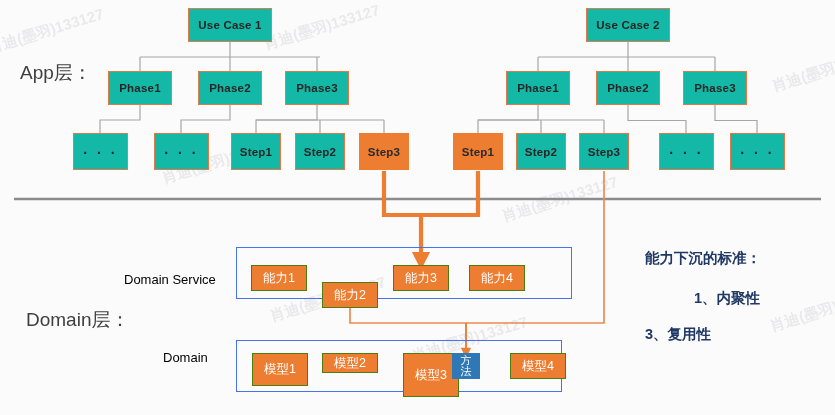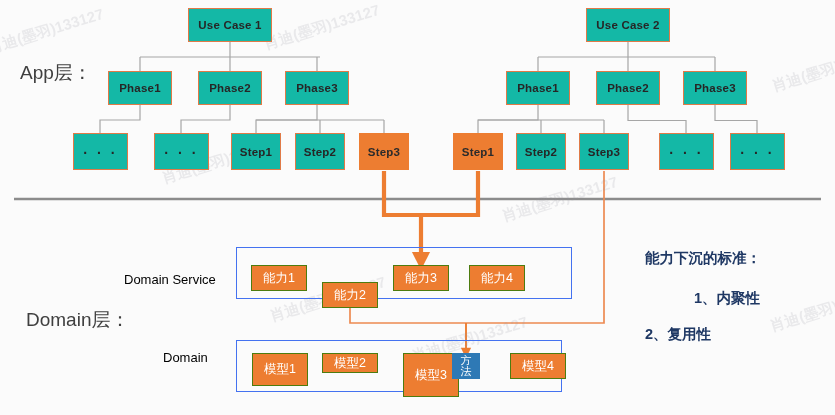--- a/index.html
+++ b/index.html
@@ -214,15 +214,15 @@
   <div class="chip" style="left:322px; top:353px; width:56px; height:20px;">模型2</div>
   <div class="chip" style="left:403px; top:353px; width:56px; height:44px;">模型3</div>
   <div class="chip blue" style="left:452px; top:353px; width:28px; height:26px;">
       <span>方</span>
       <span>法</span>
     </div>
   <div class="chip" style="left:493px; top:353px; width:56px; height:26px;margin-left:17px;">模型4</div>
 
   <div class="notes" style="left:645px; top:249px;">能力下沉的标准：</div>
   <div class="notes" style="left:666px; top:289px;margin-left:28px;">1、内聚性</div>
-  <div class="notes" style="left:645px; top:325px;">2、复用性</div>
+  <div class="notes" style="left:645px; top:325px;">3、复用性</div>
 
 </div>
 
 </body></html>

